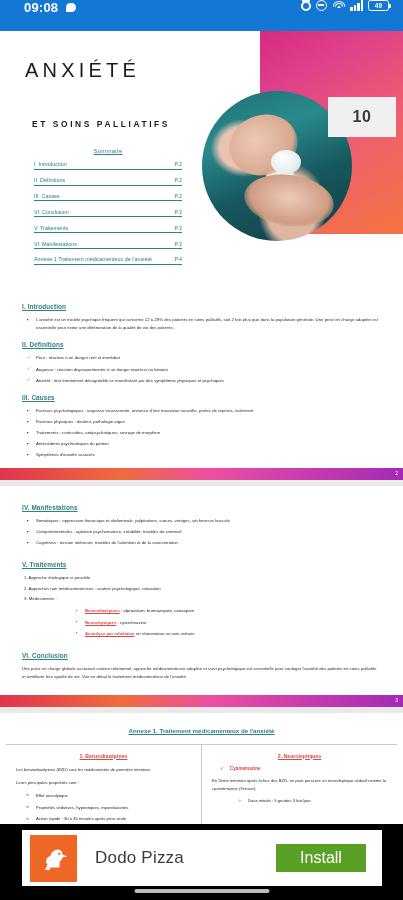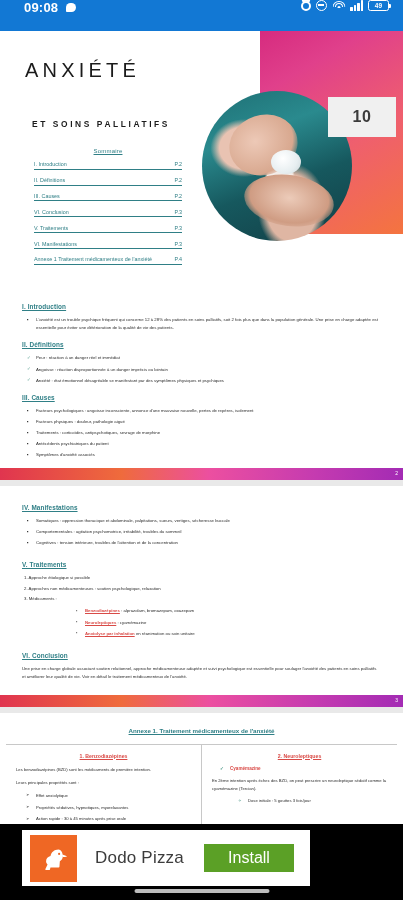--- a/index.html
+++ b/index.html
@@ -162,21 +162,21 @@
   ul.annex-chk { list-style: none; margin: 0 0 4px 8px; padding: 0; }
   ul.annex-chk li { font-size: 4.6px; color: #d94a46; font-weight: 700; position: relative; padding-left: 10px; }
   ul.annex-chk li:before { content: "✓"; position: absolute; left: 0; top: 0; color: #3c8f7d; }
   ul.annex-dose { list-style: none; margin: 4px 0 0 26px; padding: 0; }
   ul.annex-dose li { font-size: 4.2px; color: #2b2b2b; position: relative; padding-left: 10px; }
   ul.annex-dose li:before { content: "✧"; position: absolute; left: 0; top: -.4px; color: #3c8f7d; }
 
   
   .ad-wrap { position: absolute; left: 0; bottom: 0; width: 403px; height: 76px; background: #000; }
   .ad {
-    position: absolute; left: 22px; top: 6px; width: 288px; height: 56px; background: #fff;
+    position: absolute; left: 22px; top: 6px; width: 360px; height: 56px; background: #fff;
     display: flex; align-items: center; padding: 0 8px;
   }
   .ad-icon {
     width: 47px; height: 47px; background: #ef6724; flex-shrink: 0; position: relative; overflow: hidden;
   }
   .ad-icon .bird {
     position: absolute; left: 7px; top: 7px; width: 33px; height: 33px;
   }
   .ad-name { flex: 1; padding-left: 18px; font-size: 17px; color: #3c3c3c; letter-spacing: .2px; }
   .ad-install {

